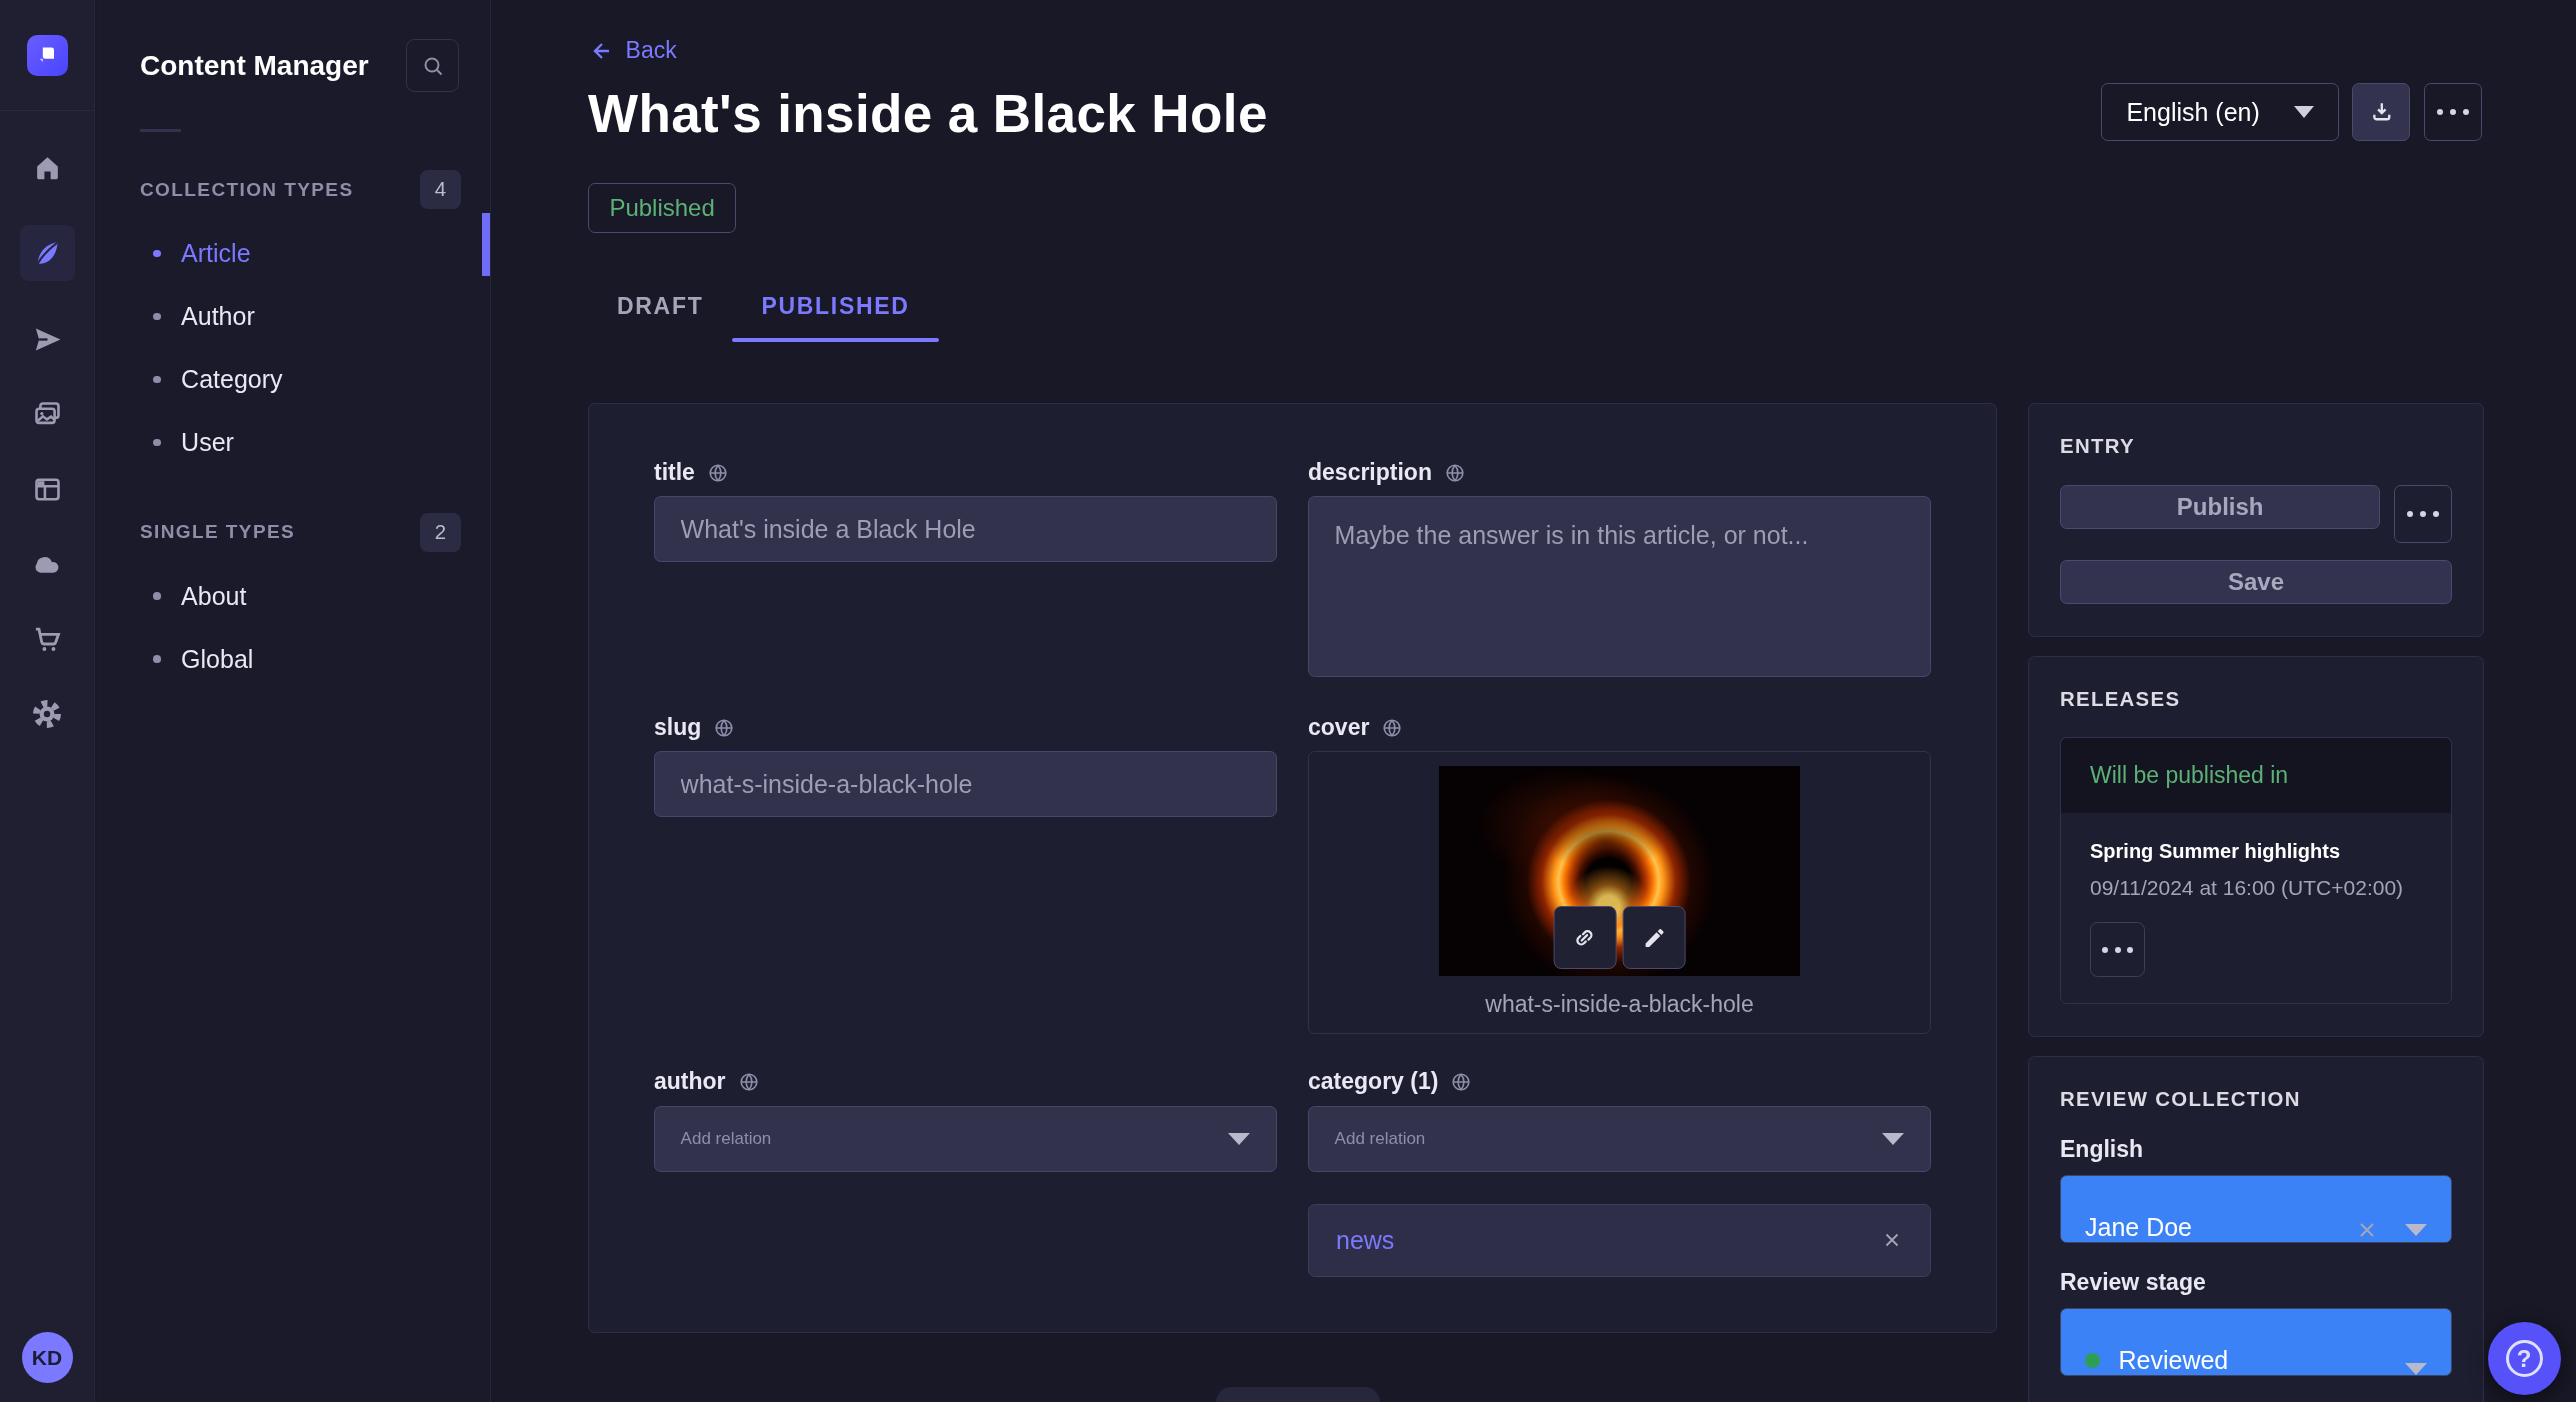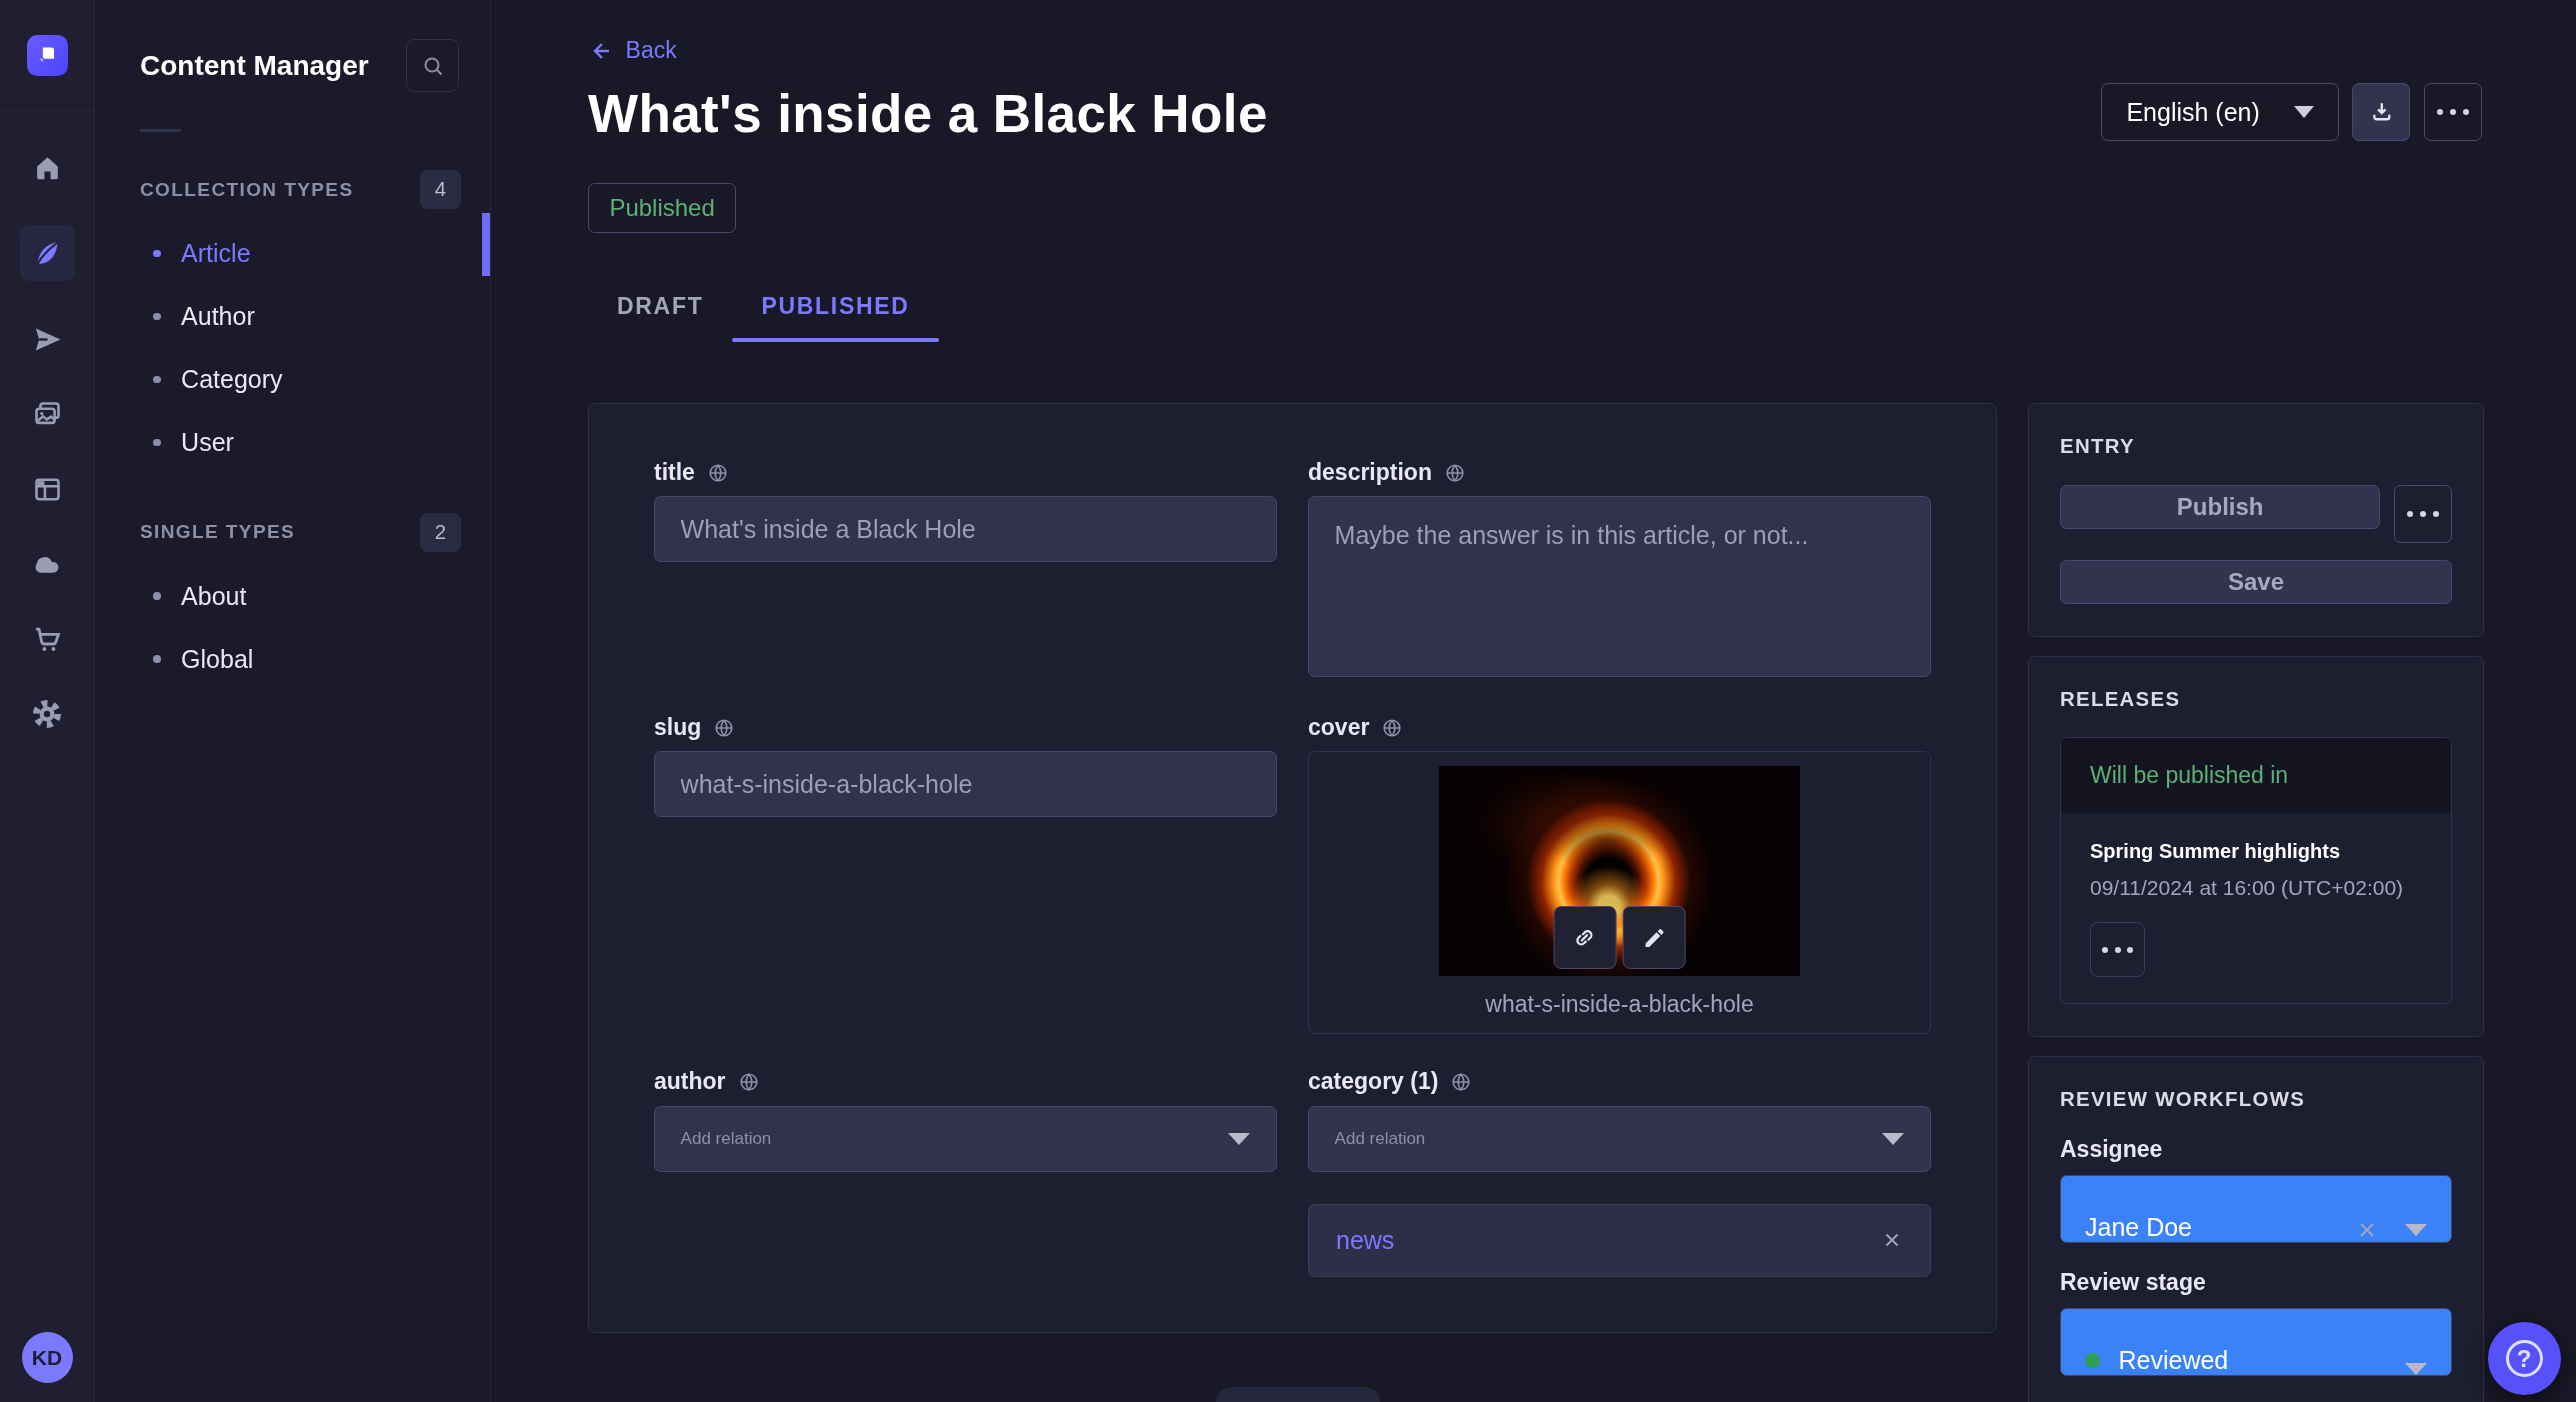--- a/index.html
+++ b/index.html
@@ -441,22 +441,22 @@
                   <i></i>
                   <i></i>
                   <i></i>
                 </span>
             </div>
           </div>
         </div>
       </section>
 
       <section class="side-card">
-        <div class="side-title">REVIEW WORKFLOWS</div>
-        <div class="wf-label">Assignee</div>
+        <div class="side-title">REVIEW COLLECTION</div>
+        <div class="wf-label">English</div>
         <div class="combo">
           <span class="cval">
               <span>Jane Doe</span>
             </span>
           <span class="tools">
             <span class="xbtn">
               <svg width="24" height="24" viewBox="0 0 24 24" fill="none" stroke="currentColor" stroke-width="2">
                   <path d="M6 6l12 12M18 6 6 18"></path>
                 </svg>
             </span>

